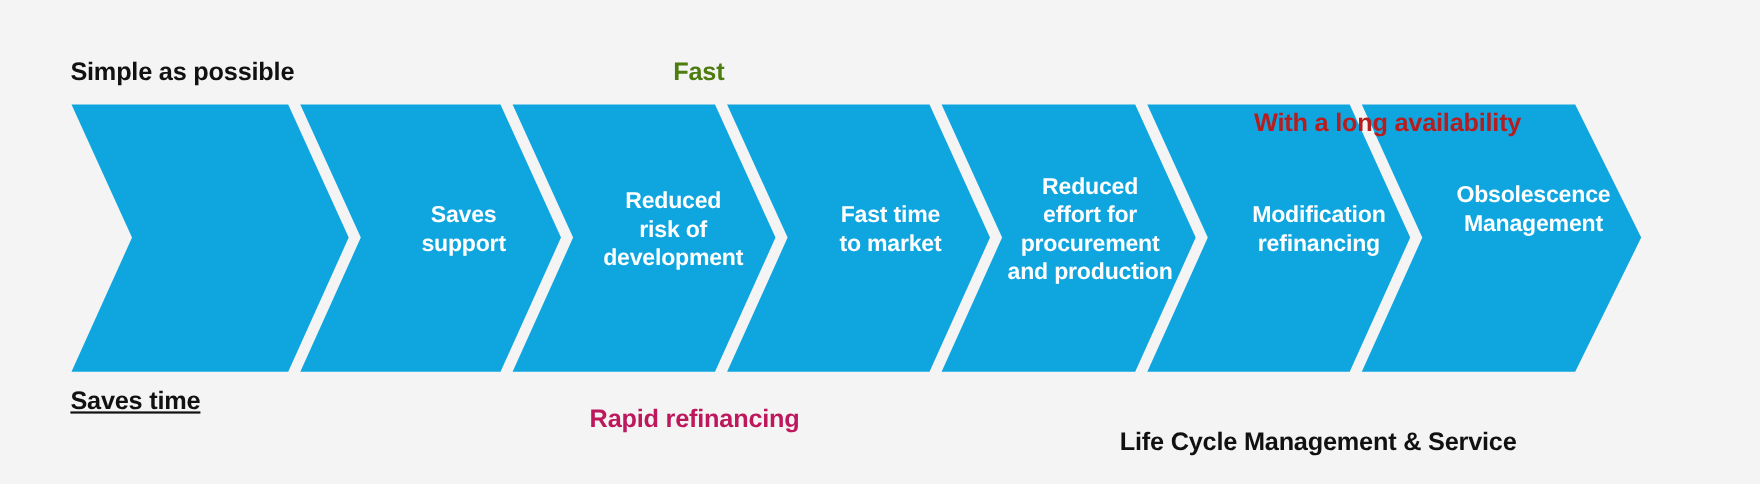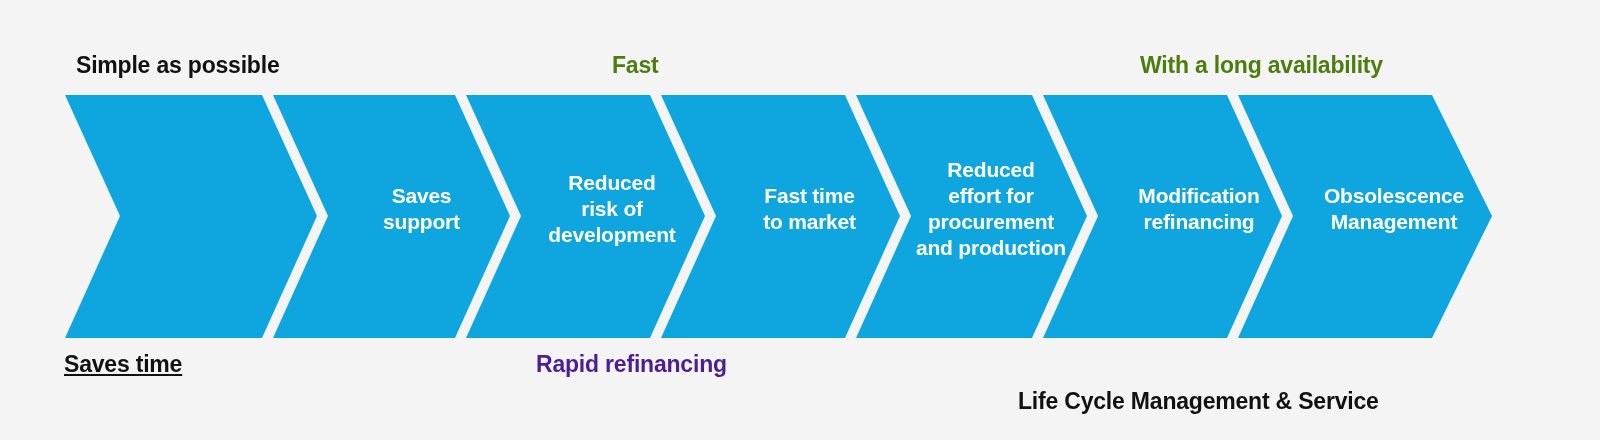--- a/index.html
+++ b/index.html
@@ -29,21 +29,21 @@
     font-family: "Liberation Sans", sans-serif;
     font-weight: bold;
     font-size: 23px;
     letter-spacing: -0.2px;
     color: #111111;
     white-space: nowrap;
   }
   .callout-top    { top: 52px; }
   .callout-bottom { top: 351px; }
 
-  .ct-0 { left: 76px; }
+  .ct-0 { left: 64px; }
   .ct-1 { left: 612px; }
   .ct-2 { left: 1140px; }
 
   .cb-0 { left: 64px; }
   .cb-1 { left: 536px; }
   .cb-2 { left: 1018px; margin-top: 37px; }
 
   
   #chevron-band {
     position: absolute;
@@ -112,24 +112,24 @@
 to market</div>
 
   <div class="chev-label" style="left: 891px; top: 209px; width: 200px; color: rgb(255, 255, 255);">Reduced
 effort for
 procurement
 and production</div>
 
   <div class="chev-label" style="left: 1104px; top: 209px; width: 190px; color: rgb(255, 255, 255);">Modification
 refinancing</div>
 
-  <div class="chev-label" style="left: 1299px; top: 209px; width: 190px; color: rgb(255, 255, 255);">Obsolescence
+  <div class="chev-label" style="left: 1299px; top: 191px; width: 190px; color: rgb(255, 255, 255);">Obsolescence
 Management</div>
 
   <div class="callout callout-top ct-0" style="color: rgb(17, 17, 17);">Simple as possible</div>
   <div class="callout callout-top ct-1" style="color: #4d7c0f;">Fast</div>
-  <div class="callout callout-top ct-2" style="color: #4d7c0f;">With a long availability</div>
+  <div class="callout callout-top ct-2" style="color: #b91c1c; margin-top: 46px;">With a long availability</div>
 
   <div class="callout callout-bottom cb-0" style="color: rgb(17, 17, 17); text-decoration: underline;">Saves time</div>
-  <div class="callout callout-bottom cb-1" style="color: #4c1d95;">Rapid refinancing</div>
+  <div class="callout callout-bottom cb-1" style="color: #be185d; margin-top: 16px;">Rapid refinancing</div>
   <div class="callout callout-bottom cb-2" style="color: rgb(17, 17, 17);">Life Cycle Management &amp; Service</div>
 
 </div>
 
 </body></html>

